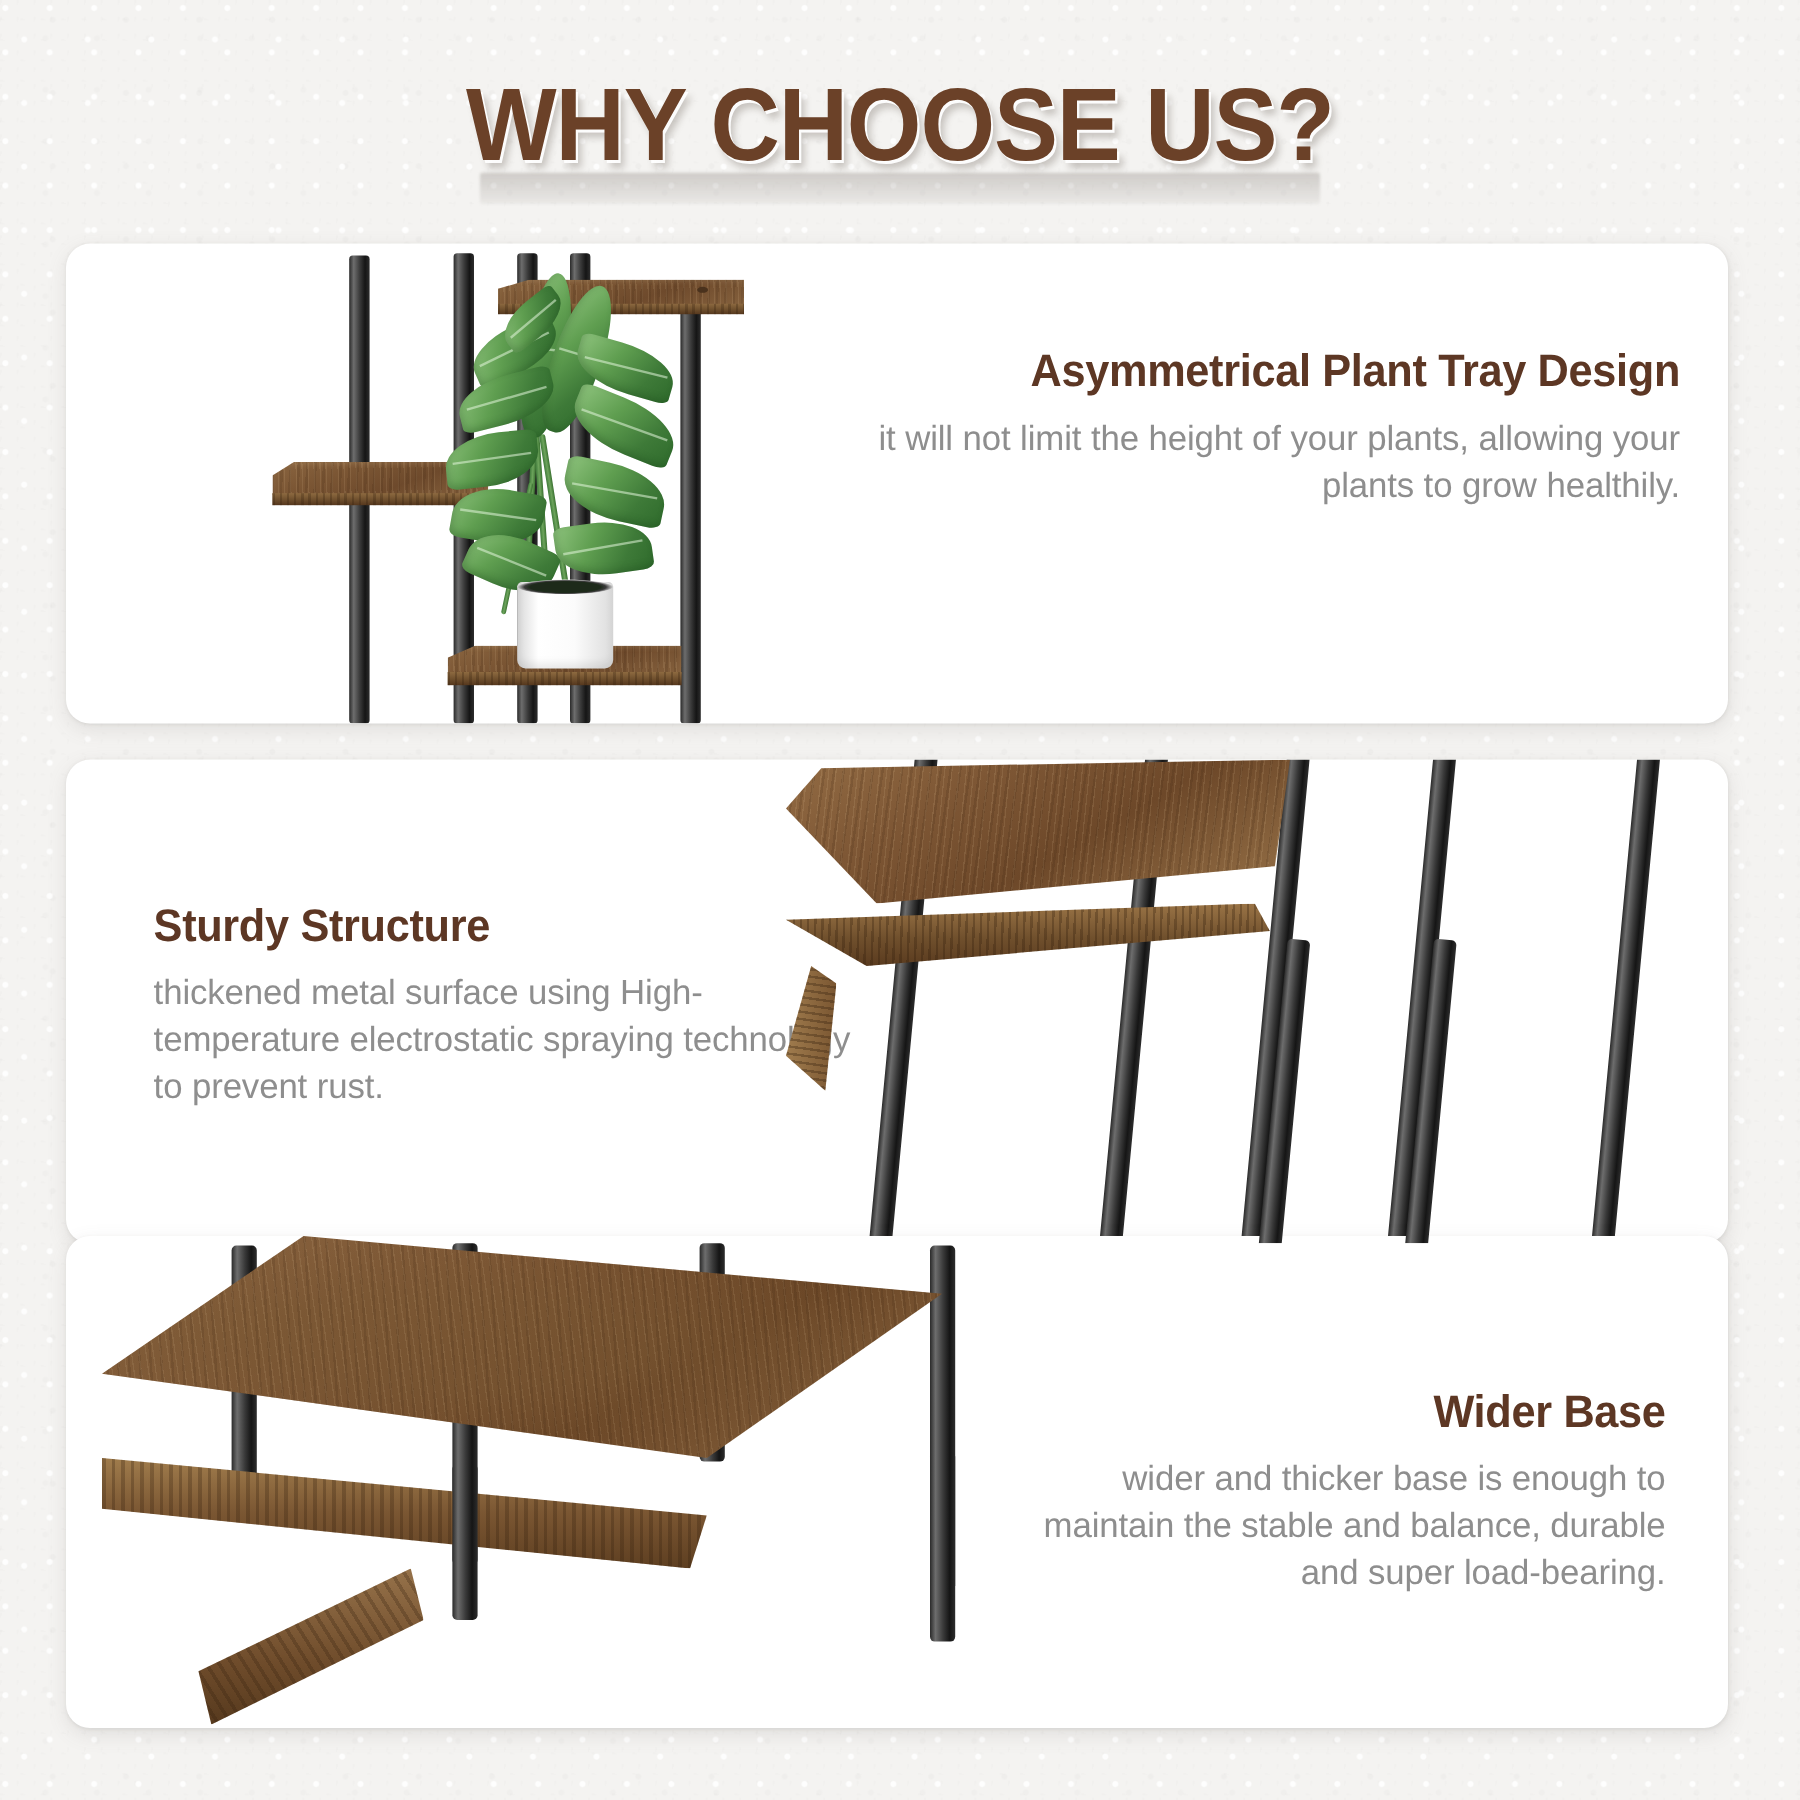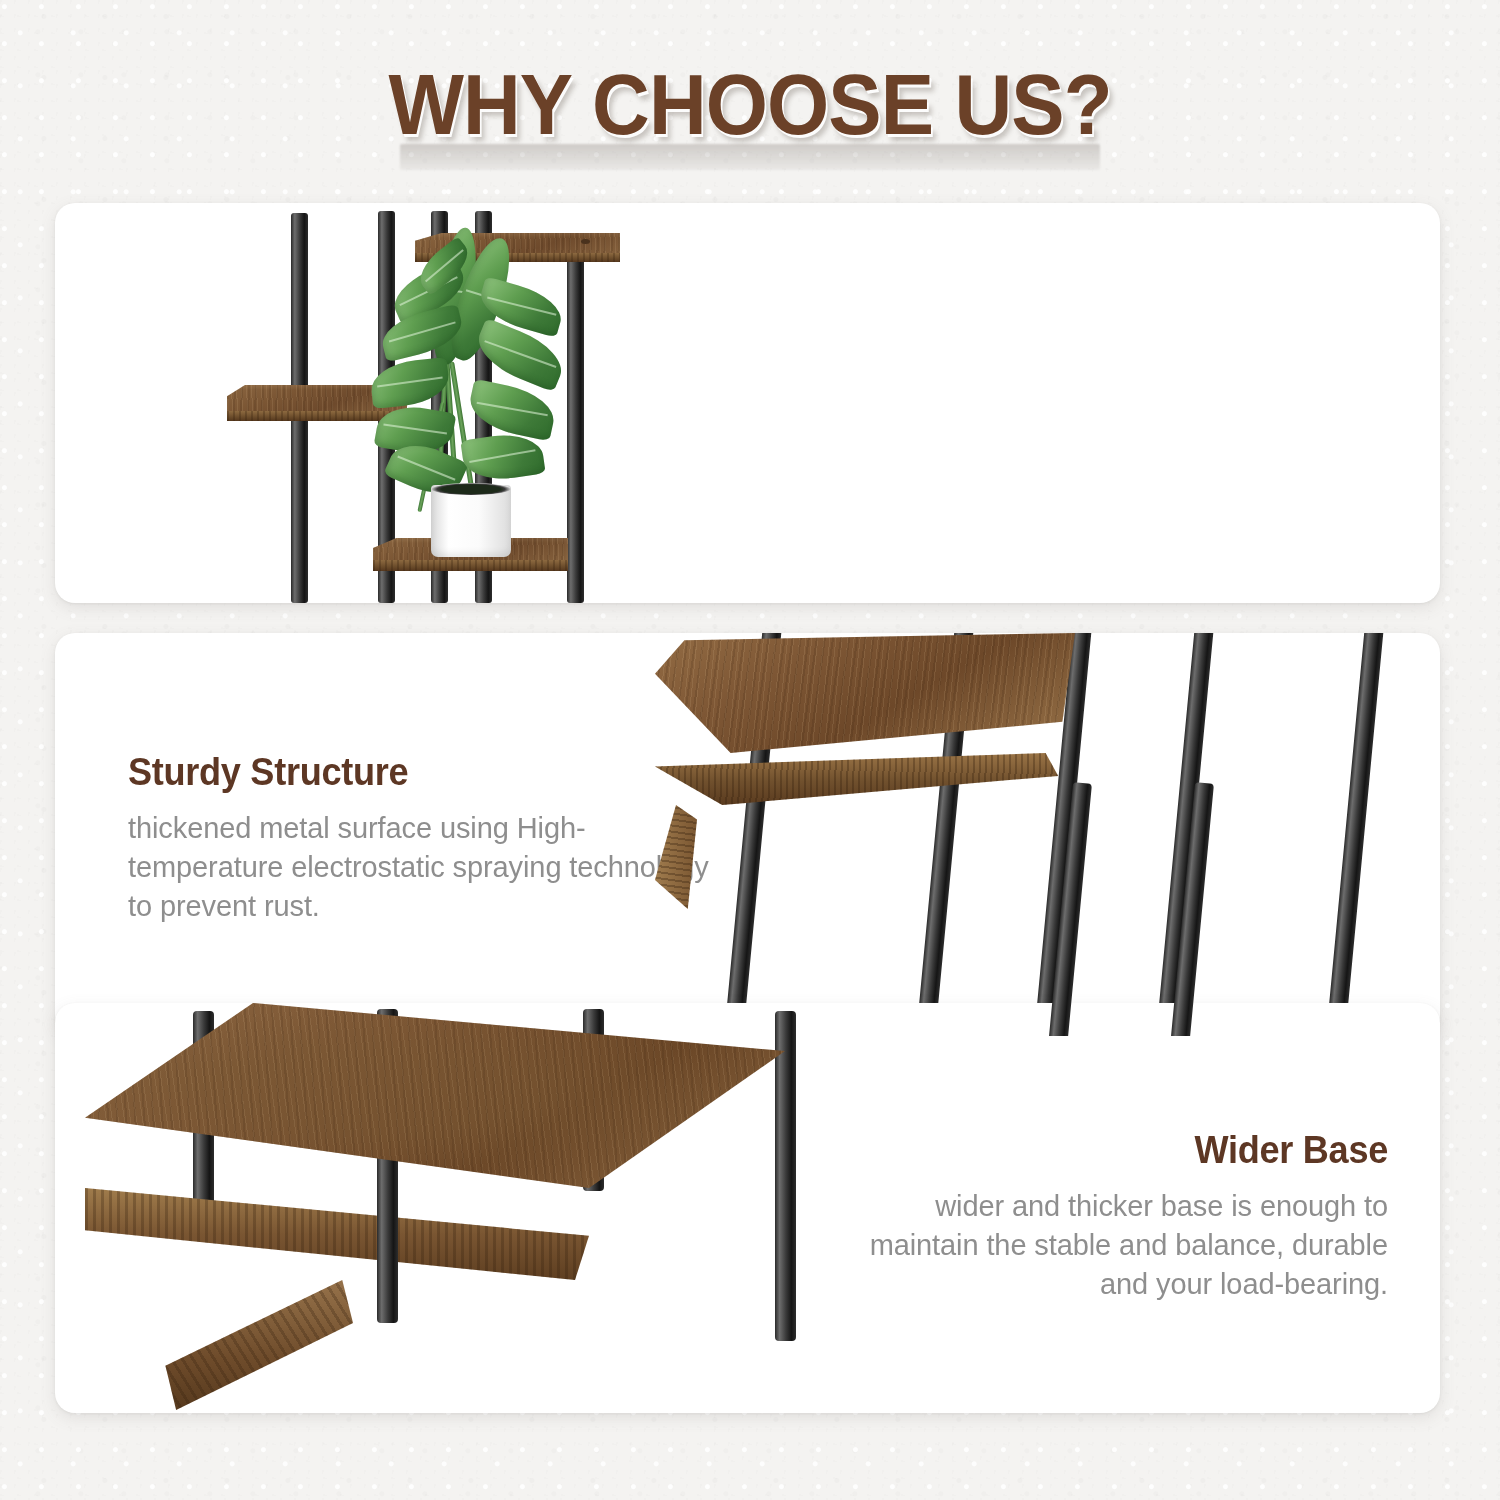--- a/index.html
+++ b/index.html
@@ -68,21 +68,21 @@
   
   .card {
     position: absolute;
     background: #ffffff;
     border-radius: 20px;
     box-shadow: 0 5px 16px rgba(110,104,98,0.13), 0 1px 3px rgba(110,104,98,0.10);
     overflow: hidden;
   }
   #card-1 { left: 55px;  top: 203px;  width: 1385px; height: 400px; }
   #card-2 { left: 55px;  top: 633px;  width: 1385px; height: 403px; }
-  #card-3 { left: 55px;  top: 1003px; width: 1385px; height: 410px; }
+  #card-3 { left: 55px;  top: 1030px; width: 1385px; height: 410px; }
 
   .card-inner { position: relative; width: 100%; height: 100%; }
 
   .text-block { position: absolute; }
   .feat-title {
     margin: 0 0 16px 0;
     font-size: 38px;
     font-weight: bold;
     color: #5d3724;
     letter-spacing: -0.3px;
@@ -354,20 +354,24 @@
         <div class="leaf" style="left:126px;top:66px;width:84px;height:40px;transform:rotate(16deg);border-radius:12% 60% 12% 60%;"></div>
         <div class="leaf" style="left:122px;top:112px;width:90px;height:44px;transform:rotate(22deg);border-radius:12% 60% 12% 60%;"></div>
         <div class="leaf" style="left:116px;top:166px;width:86px;height:46px;transform:rotate(12deg);border-radius:12% 60% 12% 60%;"></div>
         <div class="leaf" style="left:110px;top:214px;width:80px;height:44px;transform:rotate(-8deg);border-radius:12% 60% 12% 60%;"></div>
         <div class="leaf" style="left:62px;top:30px;width:58px;height:30px;transform:rotate(-38deg);"></div>
       </div>
       <div id="p1-pot-rim"></div>
       <div id="p1-pot"></div>
     </div>
 
+    <div class="text-block" id="c1-text">
+      <h2 class="feat-title ta-right">Asymmetrical Plant Tray Design</h2>
+      <p class="feat-body ta-right">it will not limit the height of your plants, allowing your plants to grow healthily.</p>
+    </div>
 
   </div>
 </div>
 
 <div class="card" id="card-2">
   <div class="card-inner">
 
     <div class="text-block" id="c2-text">
       <h2 class="feat-title ta-left">Sturdy Structure</h2>
       <p class="feat-body ta-left">thickened metal surface using High-temperature electrostatic spraying technology to prevent rust.</p>
@@ -403,17 +407,17 @@
       <div id="p3-base-top"></div>
       <div id="p3-base-edge"></div>
       <div id="p3-base-edge-r"></div>
 
       <div id="p3-pb-front"></div>
       <div id="p3-pd-front"></div>
     </div>
 
     <div class="text-block" id="c3-text">
       <h2 class="feat-title ta-right">Wider Base</h2>
-      <p class="feat-body ta-right">wider and thicker base is enough to maintain the stable and balance, durable and your load-bearing.</p>
+      <p class="feat-body ta-right">wider and thicker base is enough to maintain the stable and balance, durable and super load-bearing.</p>
     </div>
 
   </div>
 </div>
 
 </body></html>

